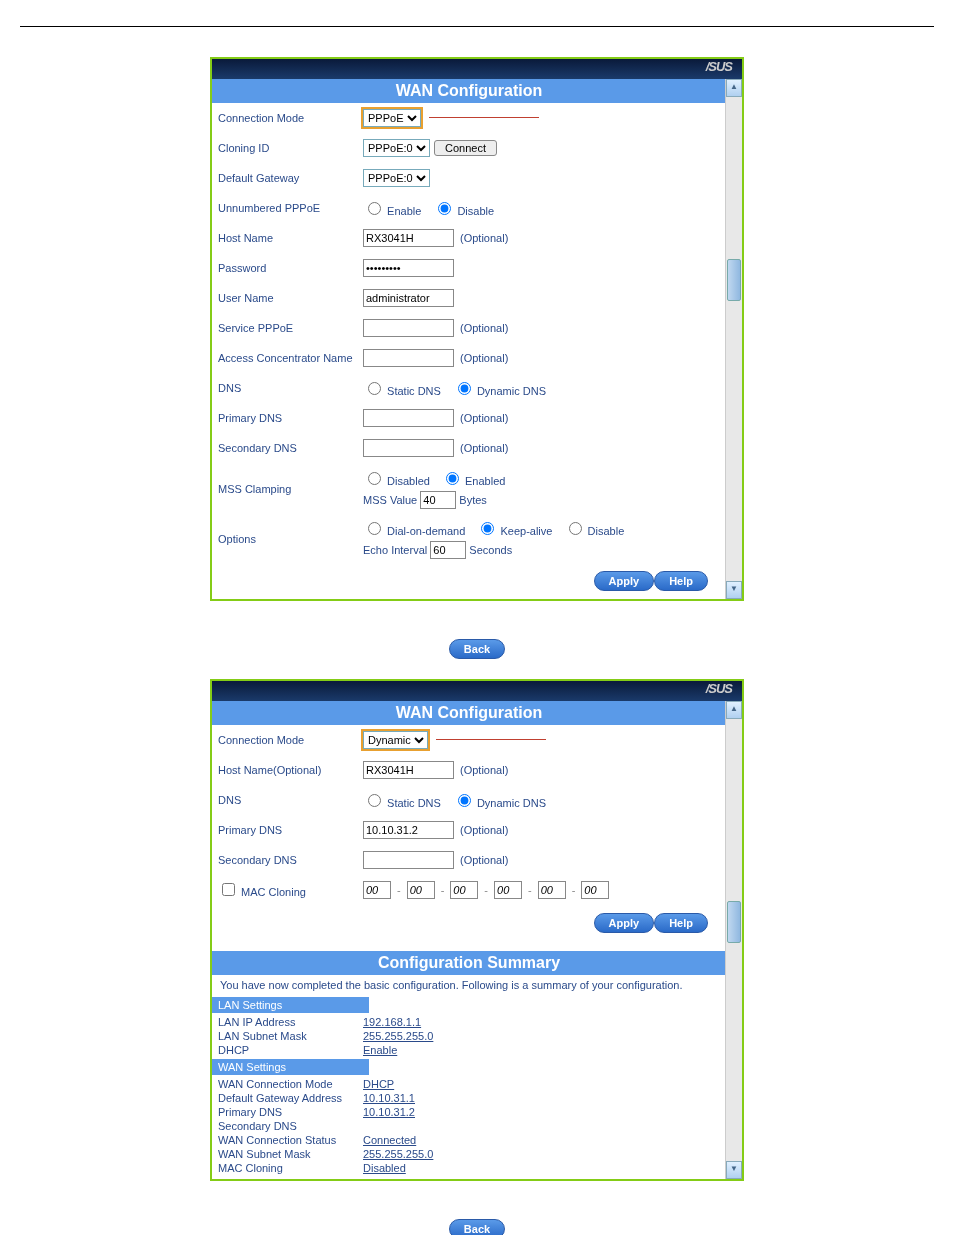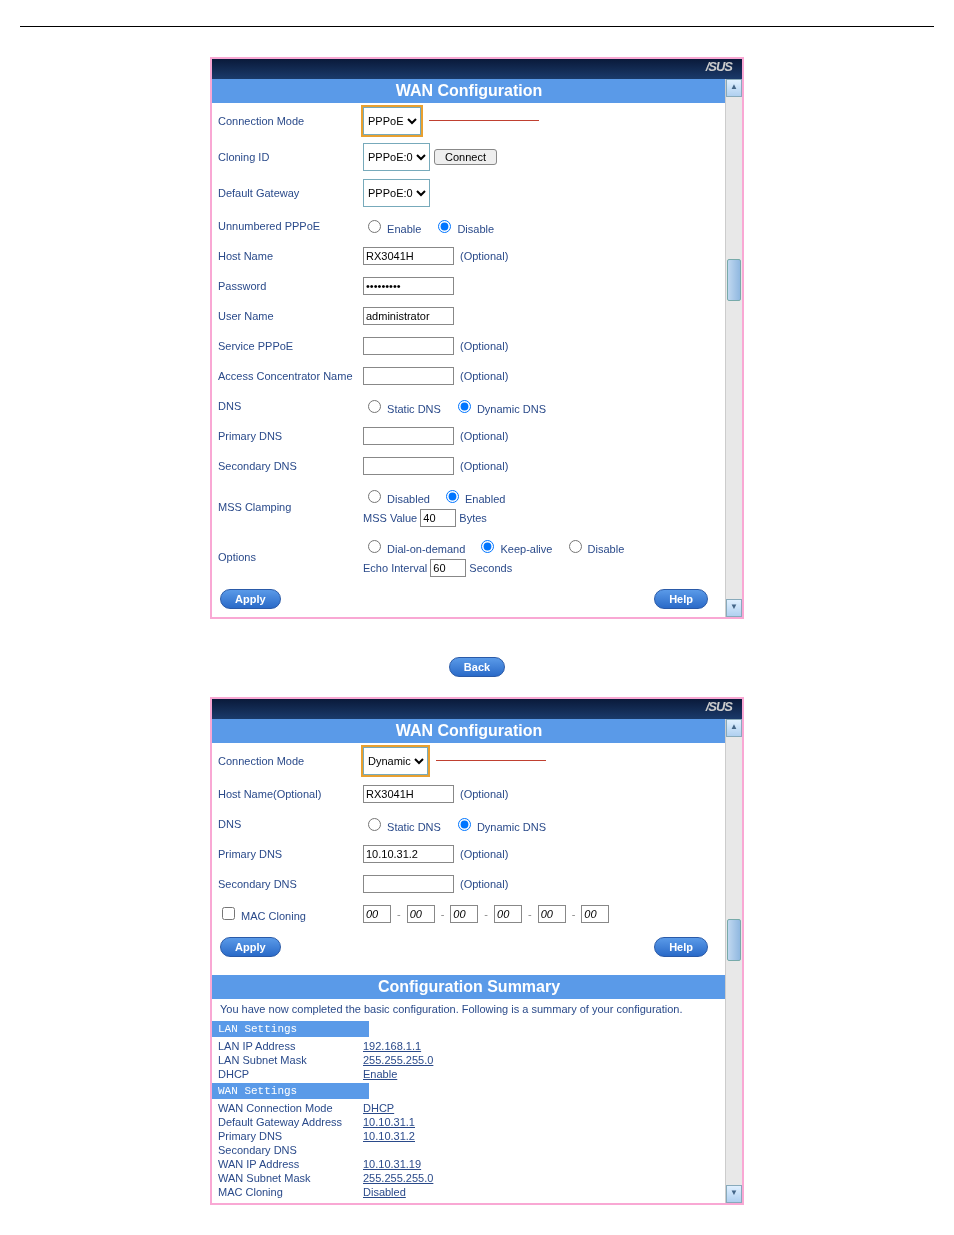--- a/index.html
+++ b/index.html
@@ -10,21 +10,21 @@
       background: #fff;
     }
     hr.top-rule {
       margin-bottom: 30px;
       border: none;
       border-top: 1px solid #000;
     }
     .window {
       width: 530px;
       margin: 20px auto 30px auto;
-      border: 2px solid #f9a8d4;
+      border: 2px solid #84cc16;
     }
     .logo-bar {
       background: linear-gradient(to bottom, #0a1a3a, #1a3a6a);
       height: 20px;
       text-align: right;
       padding-right: 10px;
       color: #ccc;
       font-style: italic;
       font-size: 13px;
       letter-spacing: -1px;
@@ -92,21 +92,21 @@
       align-items: center;
       flex-wrap: wrap;
       gap: 4px;
       color: #2a4a8a;
     }
     .field-col.stacked { flex-direction: column; align-items: flex-start; gap: 4px;}
     select {
       font-size: 11px;
       border: 1px solid #7ab;
       background: #fff;
-      height: 28px;
+      height: 18px;
     }
     select.highlighted {
       outline: 2px solid #e8a030;
       outline-offset: 0;
     }
     input[type=text], input[type=password] {
       font-size: 11px;
       border: 1px solid #888;
       height: 16px;
       padding: 0 2px;
@@ -114,21 +114,21 @@
     .arrow-line {
       height: 1px;
       background: #c04030;
       width: 110px;
       display: inline-block;
       margin-left: 4px;
       align-self: center;
     }
     .opt-text { color: #2a4a8a; margin-left: 2px; }
     .radio-group label { color: #2a4a8a; margin-right: 8px; }
-    .btn-row { text-align: left; padding: 8px; position: relative; }
+    .btn-row { text-align: right; padding: 8px; position: relative; }
     .btn {
       display: inline-block;
       background: linear-gradient(to bottom, #5a9ae8, #2a6ac8);
       color: #fff;
       font-weight: bold;
       font-size: 11px;
       padding: 3px 14px;
       border-radius: 10px;
       border: 1px solid #2a5aa8;
       cursor: pointer;
@@ -141,21 +141,20 @@
     .mac-inputs input { width: 22px; text-align: left; font-style: italic;}
     .mac-inputs span { color: #888; margin: 0 2px;}
     .summary-text { padding: 4px 8px; color: #2a4a8a;}
     .sub-header {
       background: #5a9ae8;
       color: #fff;
       padding: 2px 6px;
       font-size: 11px;
       width: 145px;
       margin: 2px 0;
-      font-family: Liberation Mono, monospace;
     }
     .summary-row {
       display: flex;
       padding: 1px 6px;
     }
     .summary-row .label-col { color: #2a4a8a; }
     .summary-row .val-col { color: #2a4a8a; text-decoration: underline; }
   </style>
 </head>
 <body>
@@ -415,22 +414,22 @@
           </div>
           <div class="summary-row">
             <div class="label-col">Primary DNS</div>
             <div class="val-col">10.10.31.2</div>
           </div>
           <div class="summary-row">
             <div class="label-col">Secondary DNS</div>
             <div class="val-col"></div>
           </div>
           <div class="summary-row">
-            <div class="label-col">WAN IP Address</div>
-            <div class="val-col">10.10.31.19</div>
+            <div class="label-col">WAN Connection Status</div>
+            <div class="val-col">Connected</div>
           </div>
           <div class="summary-row">
             <div class="label-col">WAN Subnet Mask</div>
             <div class="val-col">255.255.255.0</div>
           </div>
           <div class="summary-row">
             <div class="label-col">MAC Cloning</div>
             <div class="val-col">Disabled</div>
           </div>
         </div>

